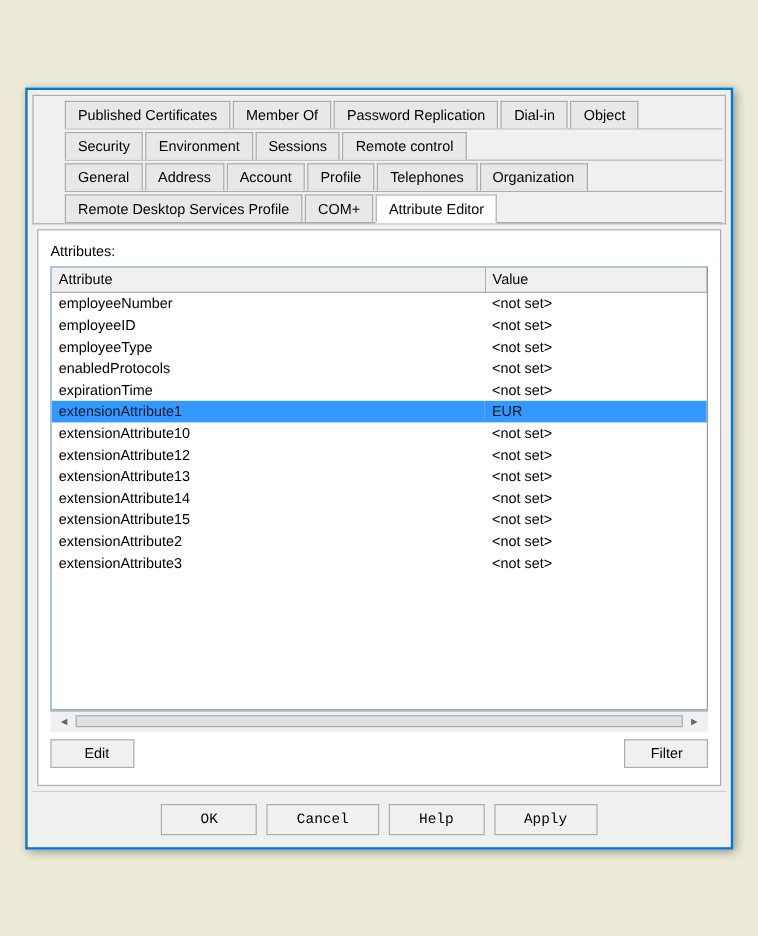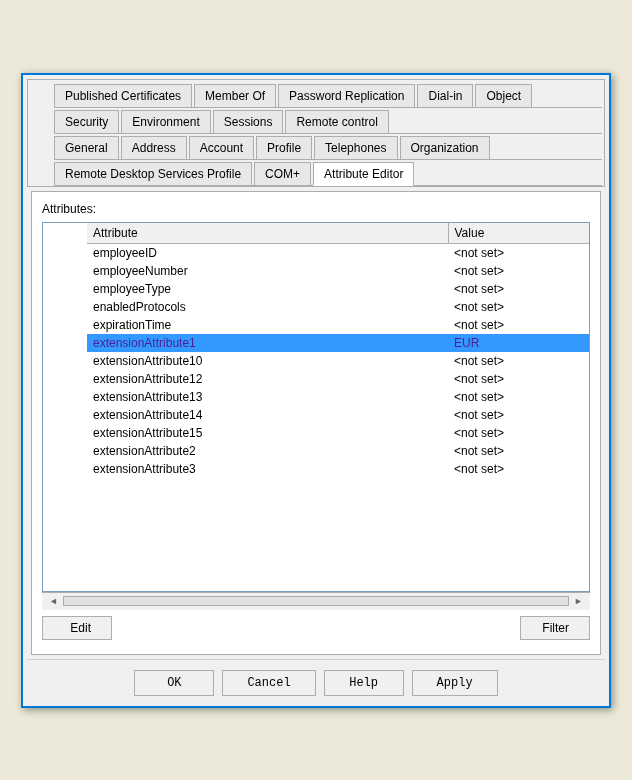--- a/index.html
+++ b/index.html
@@ -91,21 +91,21 @@
     }
 
     .attributes-table tbody tr td {
       padding: 2px 6px;
       border-bottom: none;
       white-space: nowrap;
     }
 
     .attributes-table tbody tr.selected {
       background: #3399ff;
-      color: #4c1d95;
+      color: #0f172a;
     }
 
     .buttons-row {
       display: flex;
       justify-content: space-between;
       padding: 6px 0 4px 0;
     }
 
     .btn {
       padding: 4px 20px;
@@ -140,21 +140,20 @@
       border: 1px solid #7b9ebd;
       height: 370px;
       overflow: hidden;
     }
 
     .inner-table-scroll {
       height: 100%;
       overflow-y: scroll;
       overflow-x: auto;
       width: calc(100%);
-      margin-left: 44px;
     }
 
     .inner-table-scroll::-webkit-scrollbar {
       width: 16px;
     }
     .inner-table-scroll::-webkit-scrollbar-track {
       background: #f0f0f0;
     }
     .inner-table-scroll::-webkit-scrollbar-thumb {
       background: #c0c0c0;
@@ -231,25 +230,25 @@
       <div class="inner-table-scroll">
         <table class="attributes-table">
           <thead>
             <tr>
               <th>Attribute</th>
               <th>Value</th>
             </tr>
           </thead>
           <tbody id="table-body">
           <tr>
+                <td>employeeNumber</td>
+                <td>&lt;not set&gt;</td>
+              </tr>
+              <tr>
                 <td>employeeID</td>
-                <td>&lt;not set&gt;</td>
-              </tr>
-              <tr>
-                <td>employeeNumber</td>
                 <td>&lt;not set&gt;</td>
               </tr>
               <tr>
                 <td>employeeType</td>
                 <td>&lt;not set&gt;</td>
               </tr>
               <tr>
                 <td>enabledProtocols</td>
                 <td>&lt;not set&gt;</td>
               </tr>

